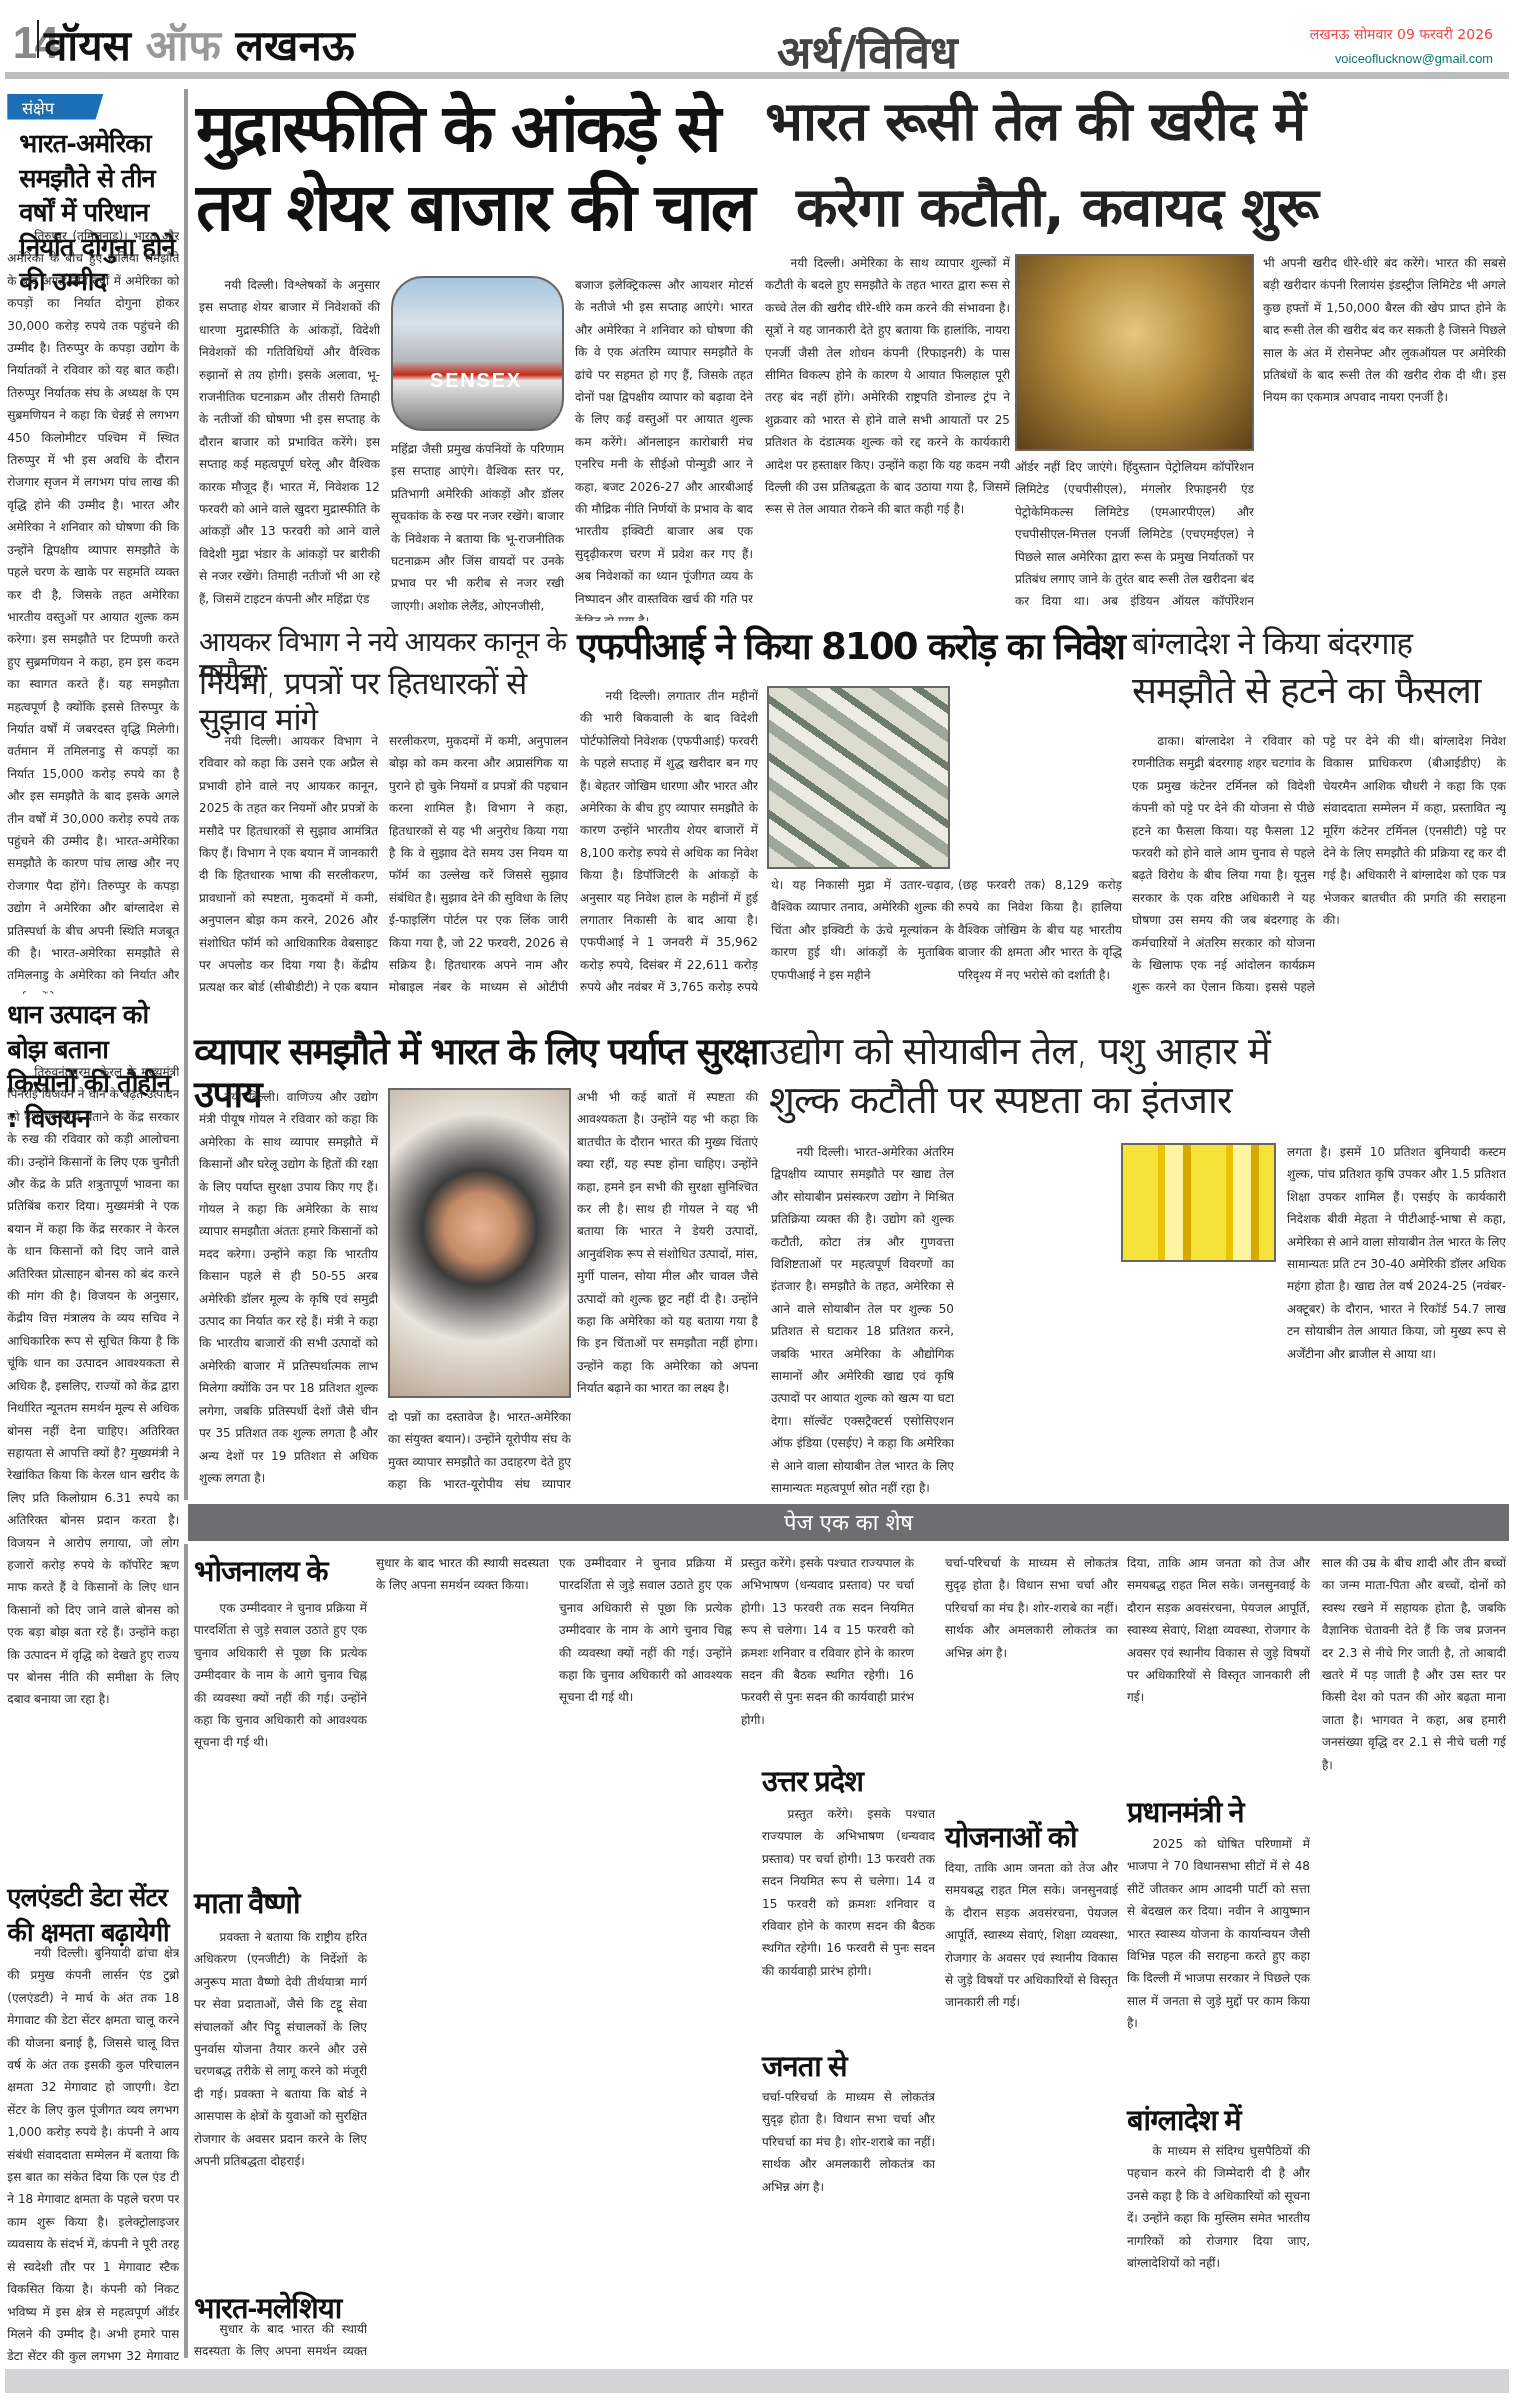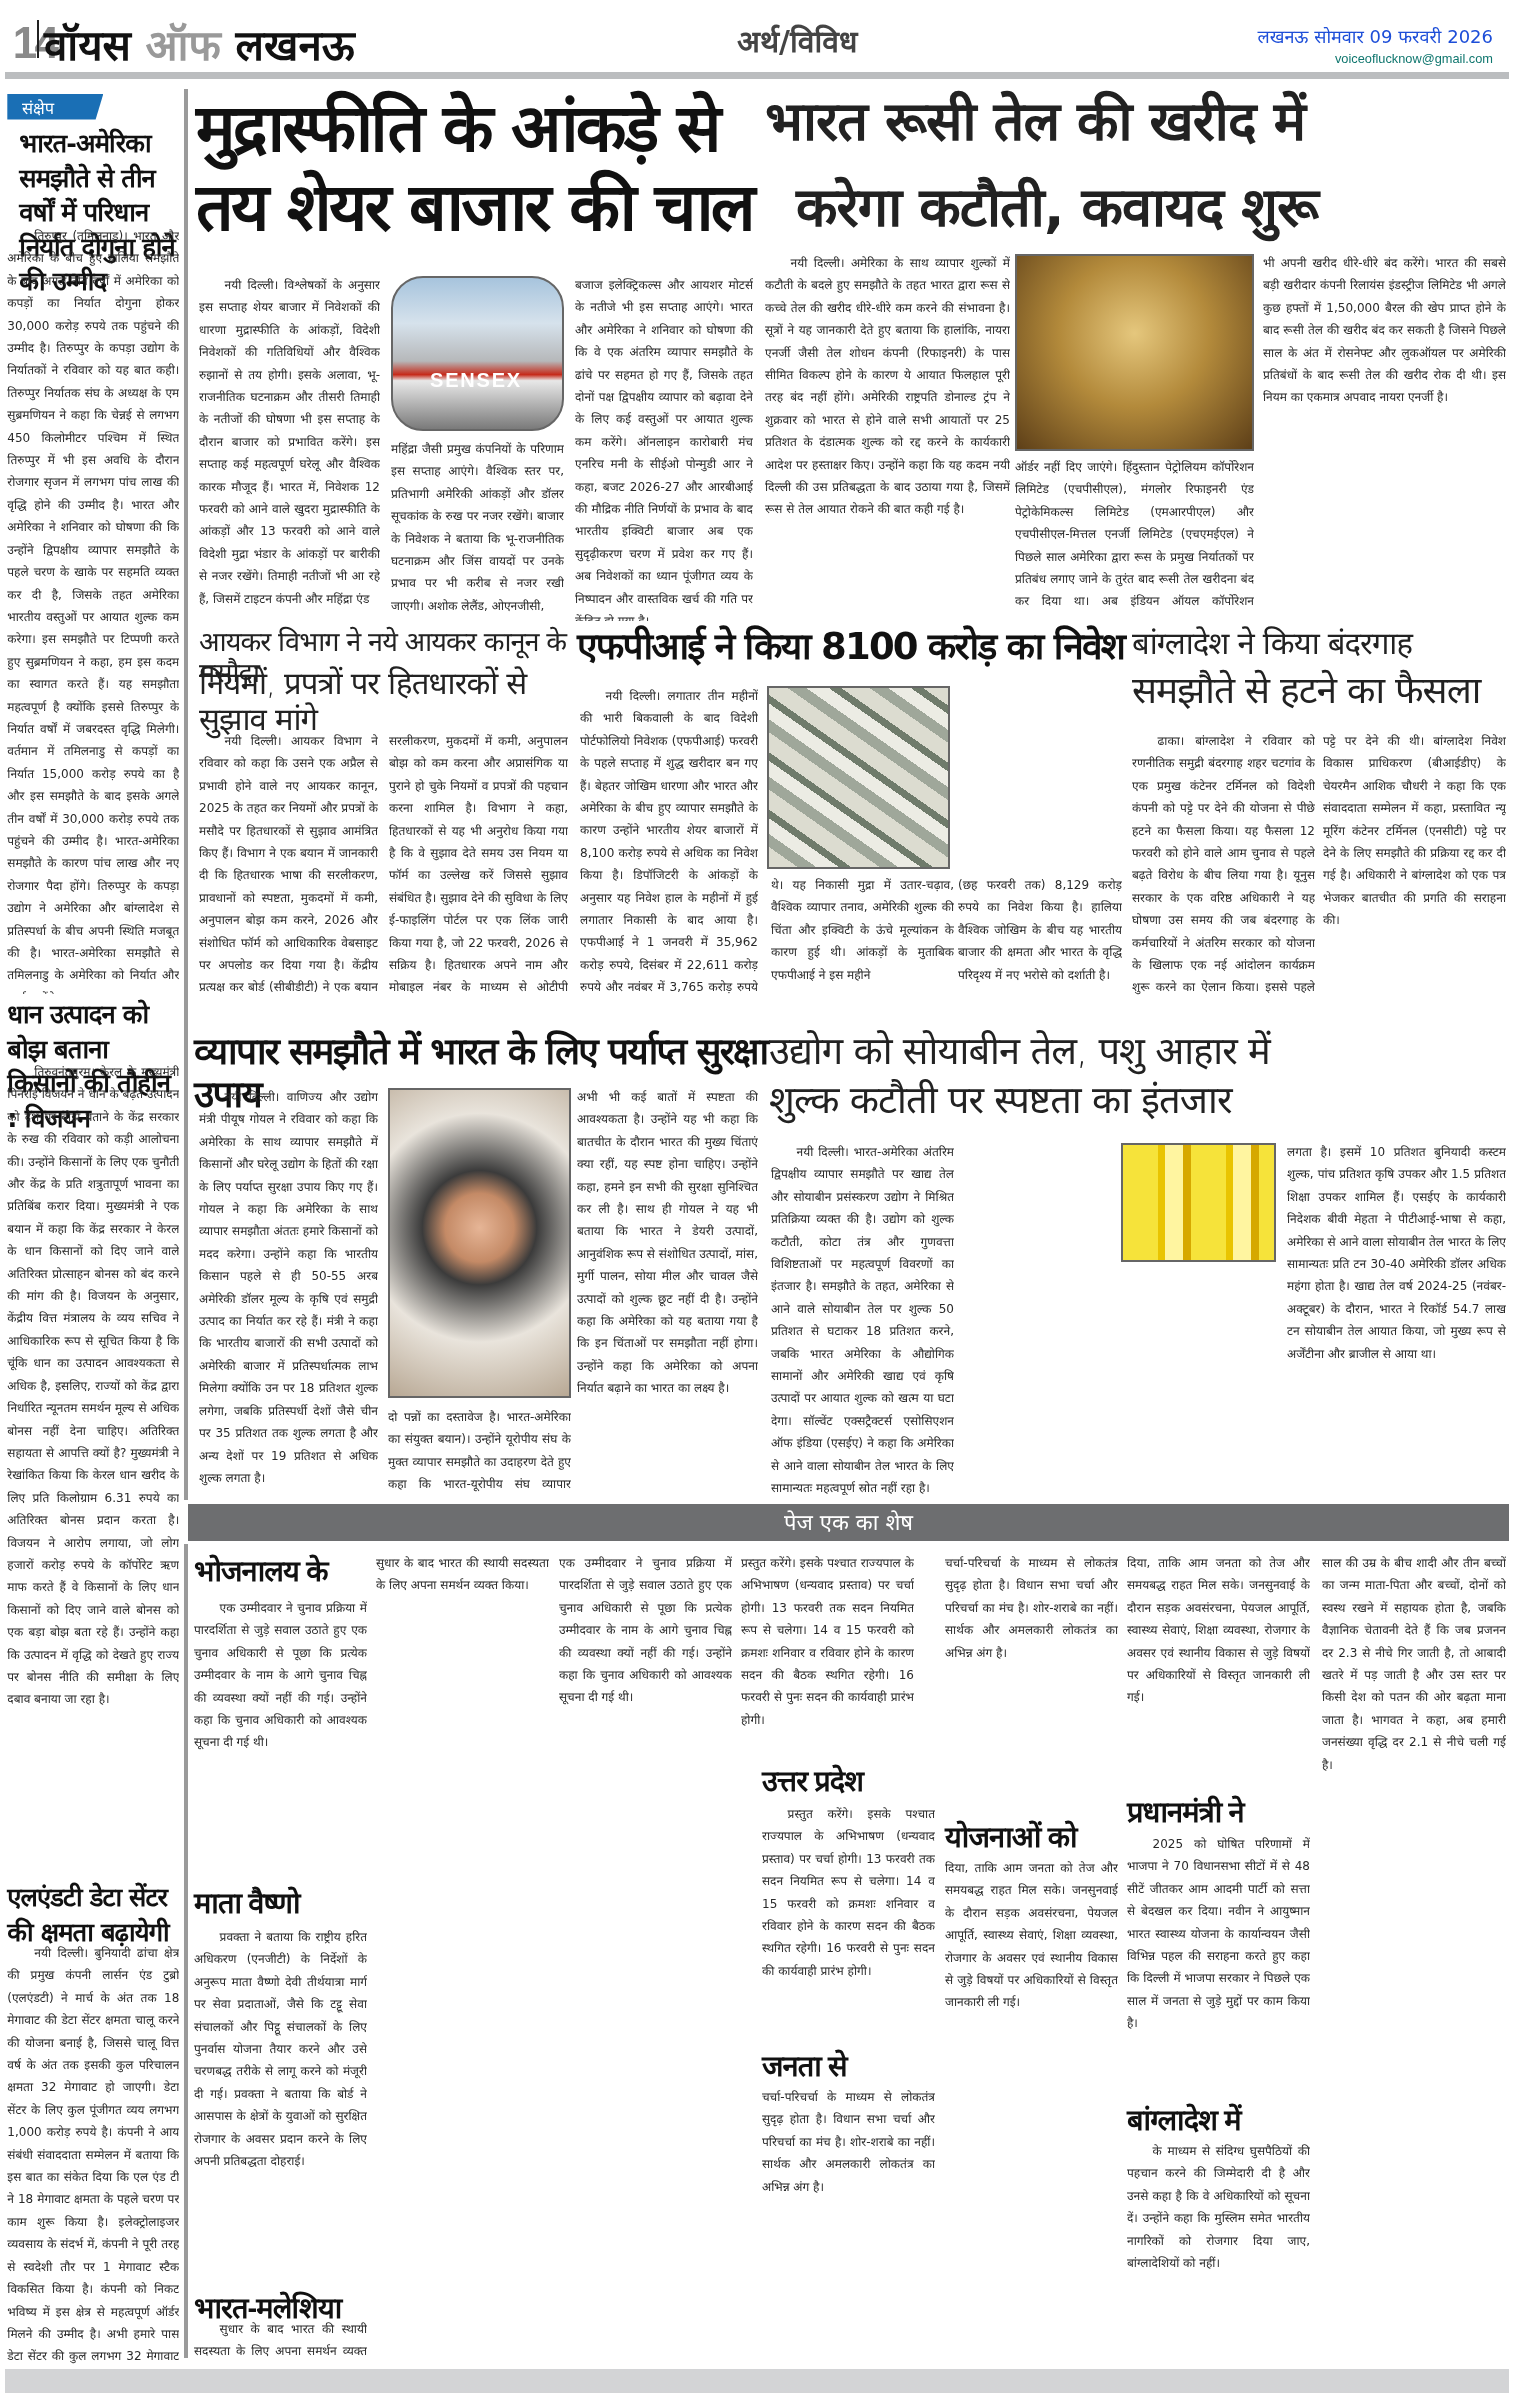--- a/index.html
+++ b/index.html
@@ -2,22 +2,22 @@
 <html style="font-size:14.6px"><head>
 <meta charset="utf-8">
 <style>
   * { box-sizing: border-box; margin: 0; padding: 0; }
   body { width: 1513px; height: 2401px; background: #fff; font-family: "Liberation Sans", "DejaVu Sans", sans-serif; color: #222; position: relative; overflow: hidden; }
   .abs { position: absolute; }
   .masthead-num { left: 12.8px; top: 18px; font-size: 44px; font-weight: 900; color: #8a8a8a; font-family: "Liberation Sans", sans-serif; letter-spacing: -2.7px; }
   .masthead-sep { left: 37px; top: 20px; width: 1.8px; height: 38px; background: #222; }
   .masthead-title { left: 44px; top: 14.6px; font-size: 42px; font-weight: 900; color: #111; font-family: "DejaVu Sans", sans-serif; }
   .masthead-title .grey { color: #999; }
-  .section-title { left: 737px; top: 20px; font-size: 30px; font-weight: 700; color: #444; font-family: "DejaVu Sans", sans-serif; }
-  .date { right: 20px; top: 24px; font-size: 18px; color: #1d4ed8; font-family: "DejaVu Sans", sans-serif; }
+  .section-title { left: 777px; top: 20px; font-size: 45px; font-weight: 700; color: #444; font-family: "DejaVu Sans", sans-serif; }
+  .date { right: 20px; top: 24px; font-size: 14px; color: #ef4444; font-family: "DejaVu Sans", sans-serif; }
   .email { right: 20px; top: 51px; font-size: 12.8px; color: #0f766e; }
   .topbar { left: 4.6px; top: 72px; width: 1504px; height: 7.3px; background: #bbbdbf; }
   .bottombar { left: 4.6px; top: 2369px; width: 1504px; height: 24px; background: #d3d4d6; }
   .vrule { width: 3.7px; background: #9a9a9a; }
   .badge { left: 7.3px; top: 94px; width: 96px; height: 25.6px; background: #1a6fb5; color: #fff; font-size: 16.4px; padding: 1.8px 14.6px; clip-path: polygon(0 0, 100% 0, 92% 100%, 0 100%); font-family: "DejaVu Sans", sans-serif; }
   .hl { font-family: "DejaVu Sans", sans-serif; color: #111; line-height: 1.15; }
   .hl-xl { font-size: 66px; font-weight: 900; letter-spacing: -2.7px; }
   .hl-lg { font-size: 54px; font-weight: 700; letter-spacing: -0.9px; color: #222; }
   .hl-md { font-size: 40px; font-weight: 900; letter-spacing: -1.8px; }
   .hl-md-light { font-size: 37px; font-weight: 300; color: #222; letter-spacing: -0.9px; }

